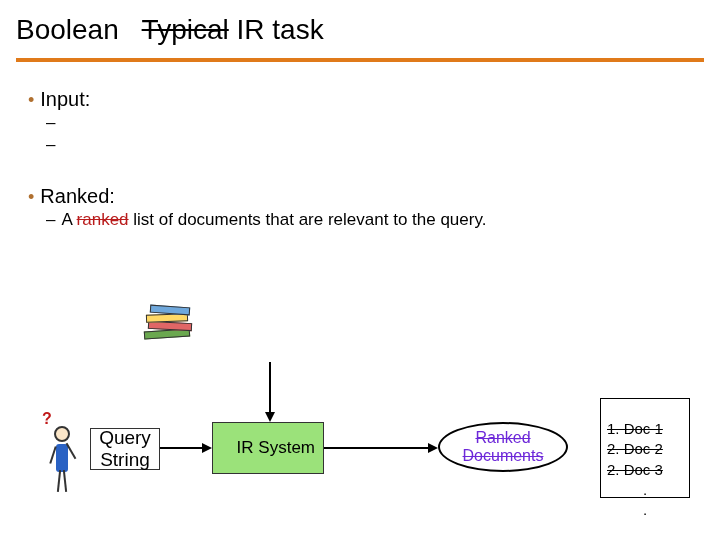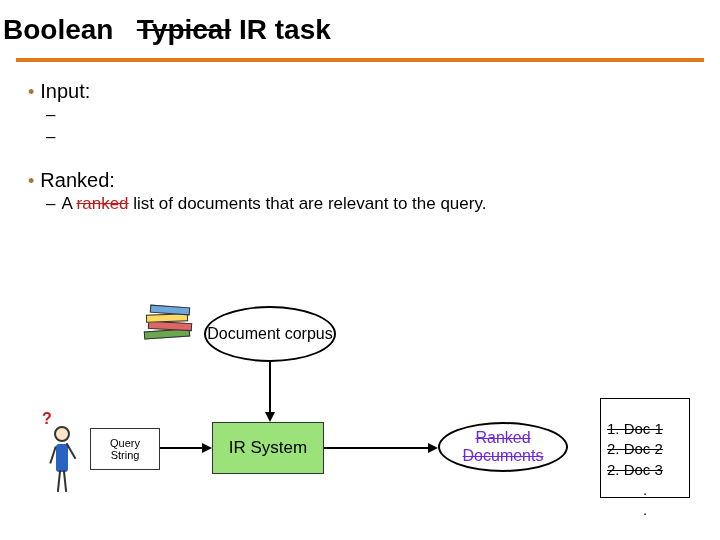--- a/index.html
+++ b/index.html
@@ -6,52 +6,52 @@
   body {
     width: 720px; height: 540px;
     background: #fff;
     font-family: Arial, Helvetica, sans-serif;
     color: #000;
     position: relative;
     overflow: hidden;
   }
   .title {
     font-size: 28px;
-    font-weight: bold;
-    padding: 14px 0 8px 3px;
+    font-weight: normal;
+    padding: 14px 0 8px 16px;
   }
   .strike { text-decoration: line-through; }
   .rule {
     height: 4px; background: #e07a1a; margin: 4px 16px 0 16px;
   }
   .content { padding: 14px 8px 0 28px; font-size: 18px; }
   .bullet { display: flex; align-items: baseline; margin-top: 4px; }
   .bullet .dot { color: #b07030; font-size: 18px; margin-right: 6px; line-height: 1; }
-  .bullet .lbl { font-size: 20px; }
+  .bullet .lbl { font-size: 20px; margin-top: 8px; }
   .sub { margin-left: 18px; display: flex; align-items: baseline; margin-top: 2px; font-size: 17px; }
   .sub .dash { margin-right: 6px; }
   .gap { height: 18px; }
   .diagram { position: absolute; left: 0; top: 300px; width: 720px; height: 240px; }
   .books { position: absolute; left: 140px; top: 8px; width: 60px; height: 44px; }
   .person { position: absolute; left: 44px; top: 120px; width: 36px; height: 80px; }
   .oval {
     position: absolute; border: 2px solid #000; border-radius: 50%;
     display: flex; align-items: center; justify-content: center;
     text-align: center; font-size: 16px; line-height: 1.15;
     background: #fff;
   }
   .doc-corpus { left: 204px; top: 6px; width: 132px; height: 56px; }
   .ranked { left: 438px; top: 122px; width: 130px; height: 50px; color: #6d28d9; text-decoration: line-through; }
   .box {
     position: absolute; border: 1px solid #333; background: #fff;
     display: flex; align-items: center; justify-content: center;
-    text-align: center; font-size: 11px; padding: 6px 8px;
+    text-align: center; font-size: 19px; padding: 6px 8px;
   }
   .query-box { left: 90px; top: 128px; width: 70px; height: 42px; }
-  .ir-box { left: 212px; top: 122px; width: 112px; height: 52px; background: #9be27a; font-size: 17px; }
+  .ir-box { left: 212px; top: 122px; width: 112px; height: 52px; background: #9be27a; font-size: 17px; justify-content: flex-end; }
   .doclist {
     position: absolute; left: 600px; top: 98px; width: 90px; height: 100px;
     border: 1px solid #000; font-size: 15px; padding: 20px 6px; line-height: 1.35;
   }
   .doclist .row { text-decoration: line-through; }
   .doclist .dots { text-align: center; text-decoration: none; }
   svg.arrow { position: absolute; overflow: visible; }
   
   .bk { position:absolute; border:1px solid #333; }
   
@@ -103,23 +103,20 @@
 
 <div class="diagram">
 
   <div class="books">
     <div class="bk" style="left:4px; top:22px; width:46px; height:8px; background:#6aa84f; transform:rotate(-4deg);"></div>
     <div class="bk" style="left:8px; top:14px; width:44px; height:8px; background:#e06666; transform:rotate(3deg);"></div>
     <div class="bk" style="left:6px; top:6px;  width:42px; height:8px; background:#ffd966; transform:rotate(-2deg);"></div>
     <div class="bk" style="left:10px; top:-2px; width:40px; height:8px; background:#6fa8dc; transform:rotate(4deg);"></div>
   </div>
 
-  <div class="oval doc-corpus">
-    <span>Document corpus</span>
-  </div>
 
   <svg class="arrow" style="left:264px; top:62px;" width="12" height="60">
     <line x1="6" y1="0" x2="6" y2="50" stroke="#000" stroke-width="2"></line>
     <polygon points="6,60 1,50 11,50" fill="#000"></polygon>
   </svg>
 
   <div class="person">
     <div class="qmark">?</div>
     <div class="head"></div>
     <div class="body"></div>

